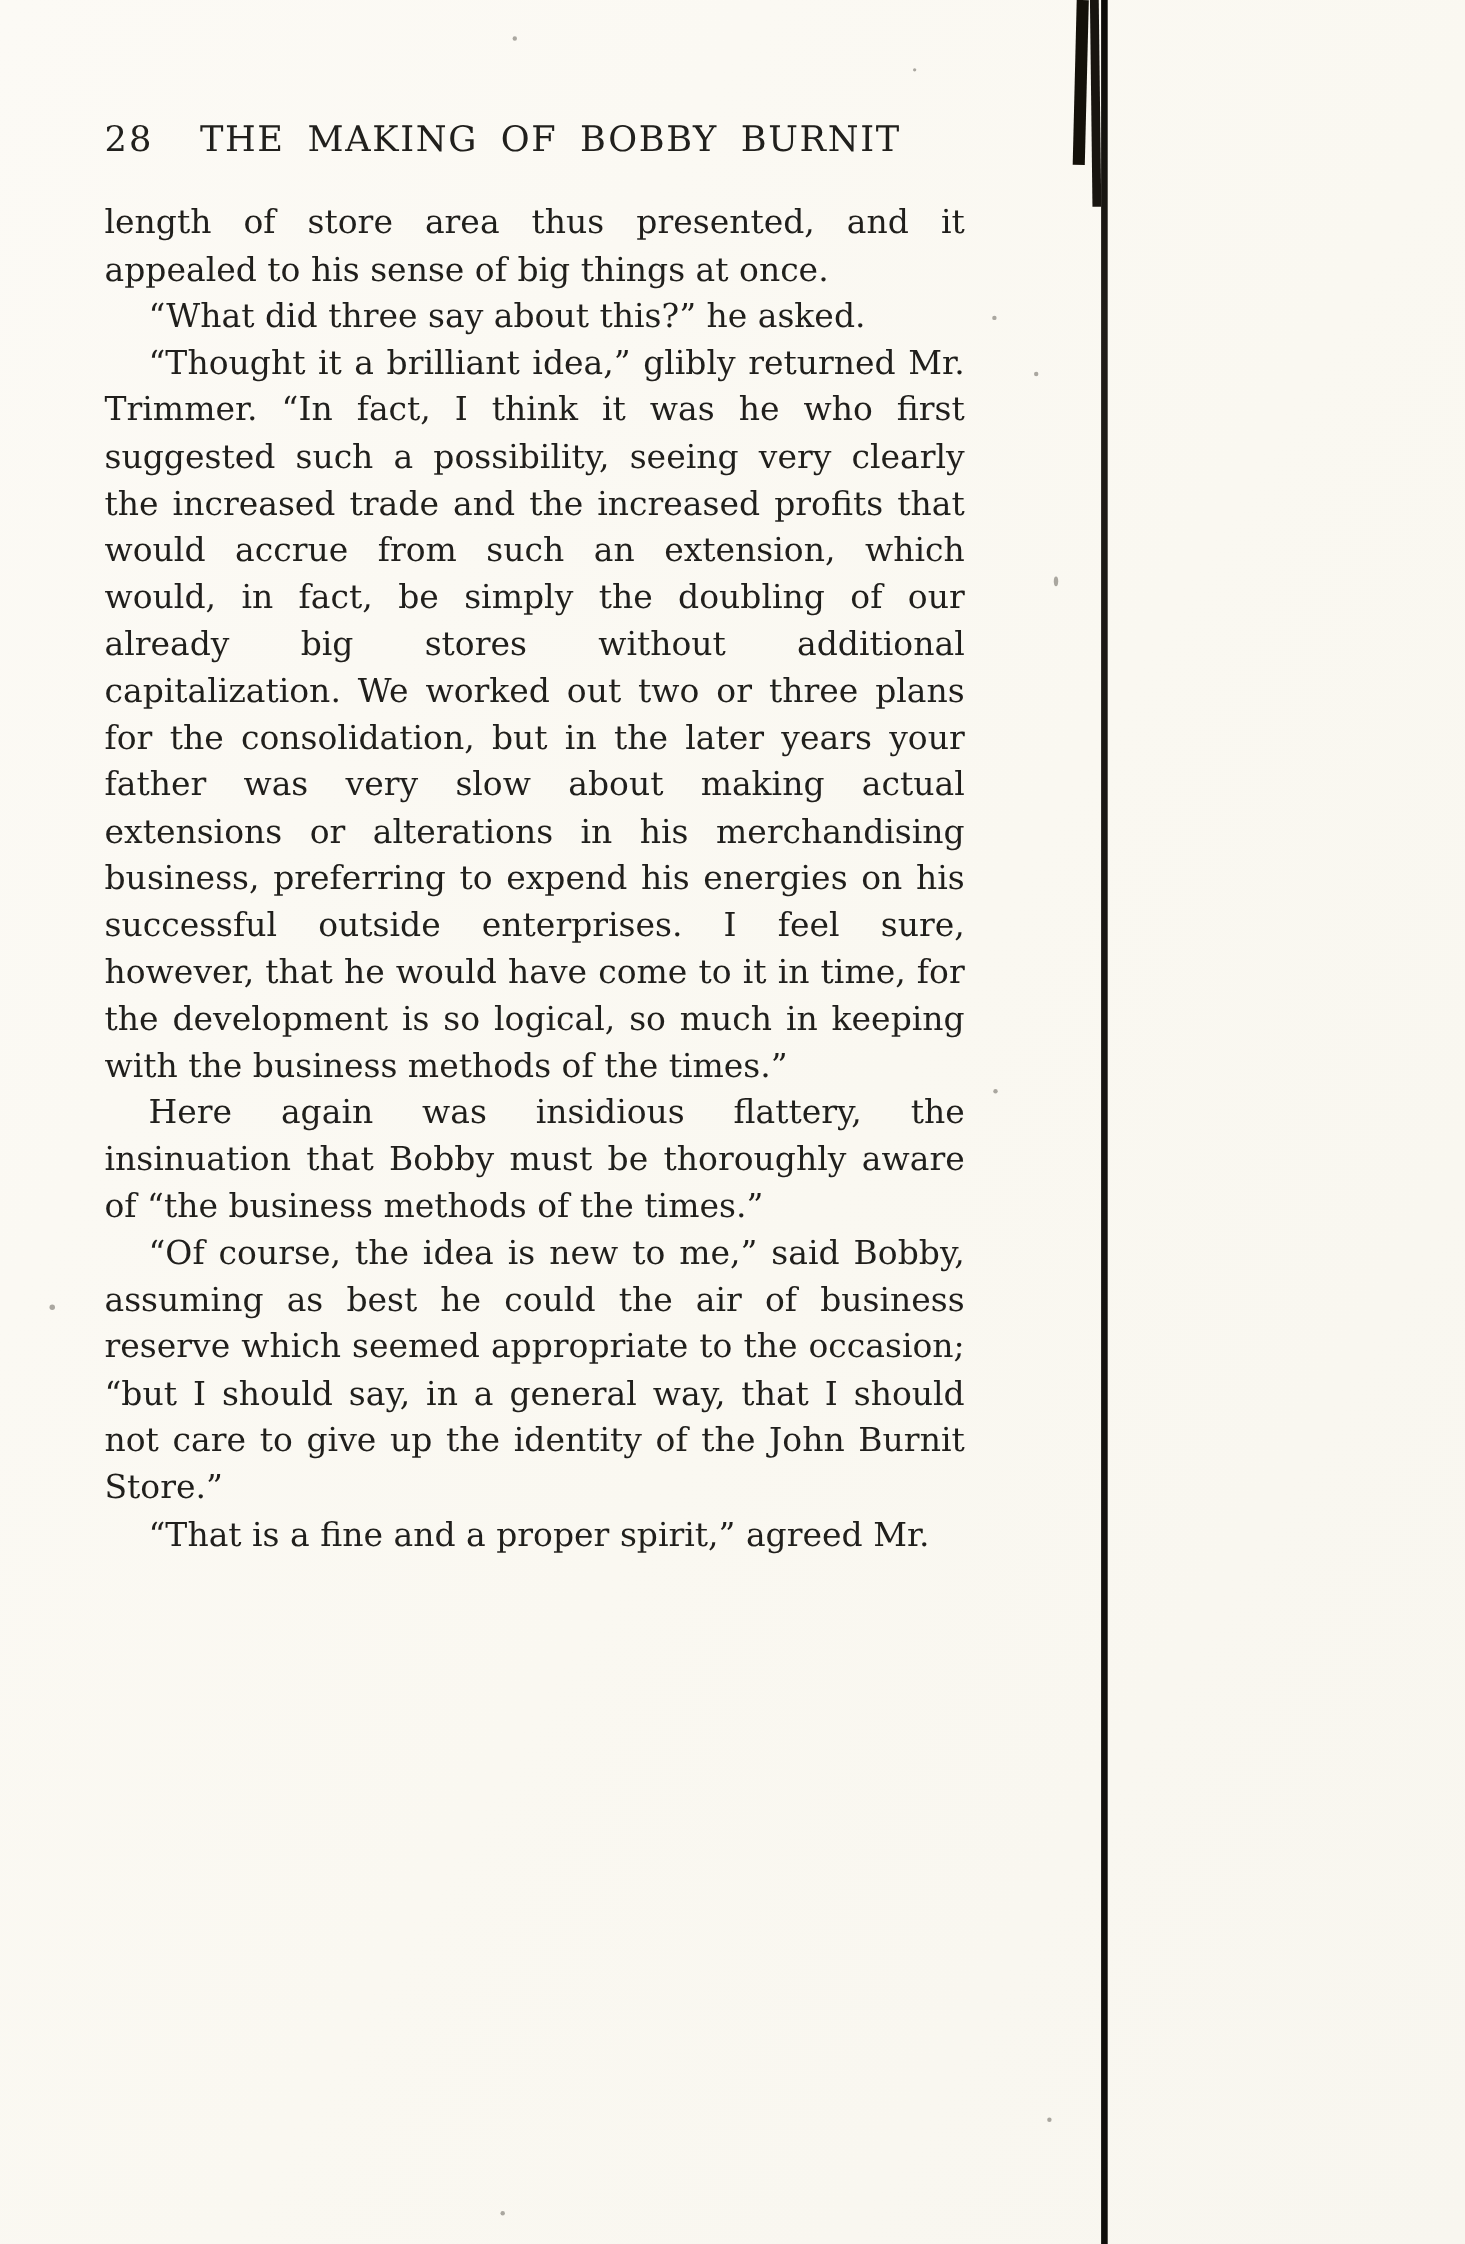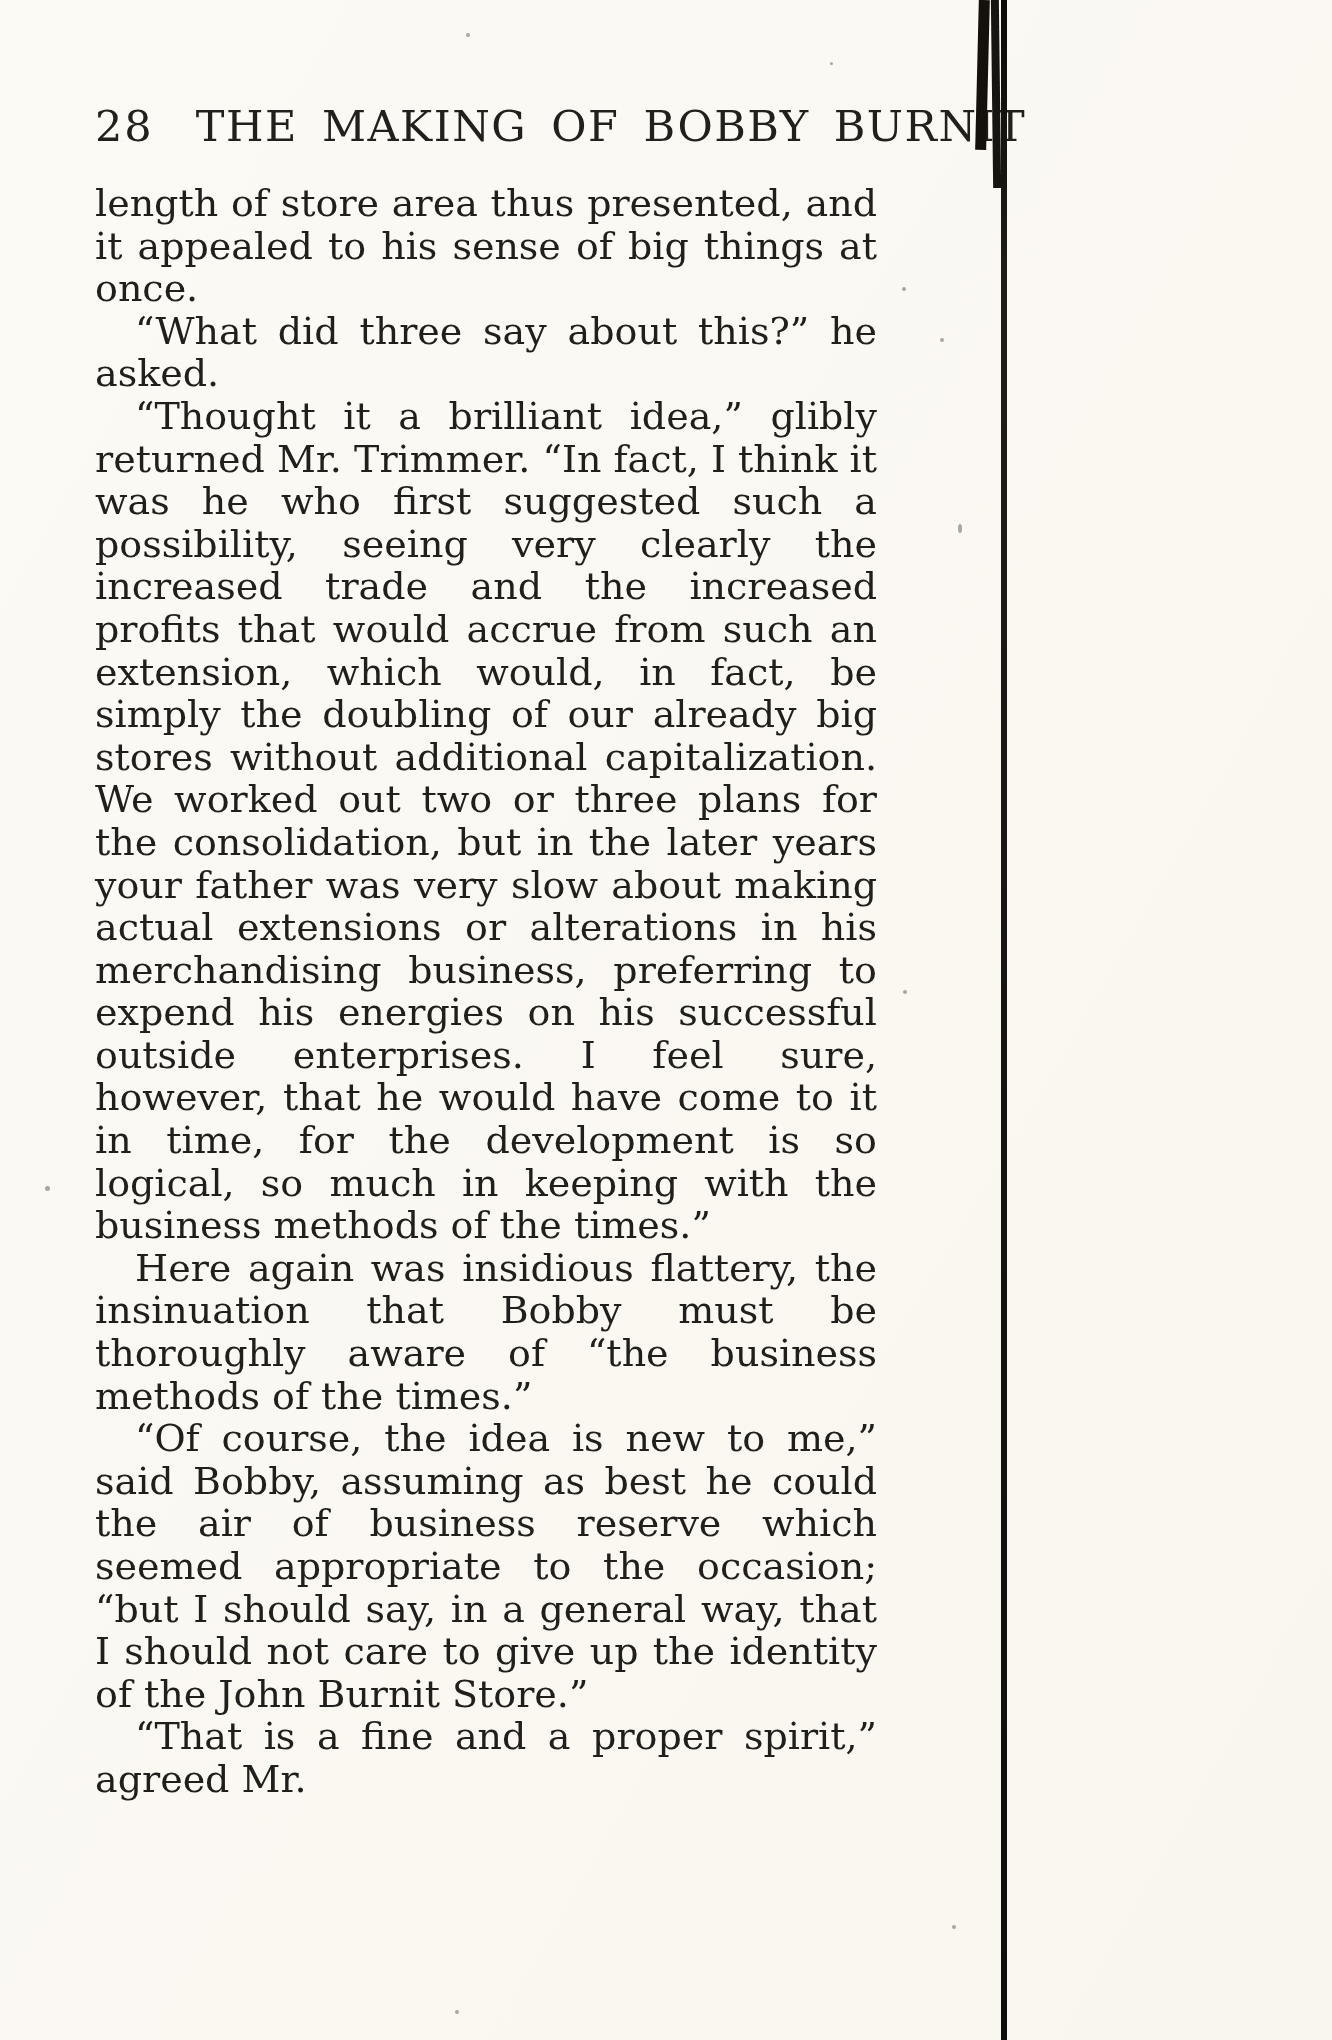--- a/index.html
+++ b/index.html
@@ -16,41 +16,41 @@
   .scan-page {
     position: absolute;
     inset: 0;
     background: linear-gradient(120deg, #fcfaf5 0%, #faf8f1 55%, #f8f6ef 100%);
   }
   .running-head {
     position: absolute;
     top: 103px;
     left: 95px;
     width: 800px;
-    font-size: 43px;
+    font-size: 32px;
     line-height: 46px;
     white-space: nowrap;
     color: #21201d;
   }
   .page-num {
     display: inline-block;
     letter-spacing: 2px;
   }
   .running-title {
     display: inline-block;
     margin-left: 42px;
     letter-spacing: 1.5px;
     word-spacing: 9px;
   }
   .text-block {
     position: absolute;
     top: 182px;
     left: 95px;
     width: 782px;
-    font-size: 38px;
+    font-size: 30px;
     line-height: 42.6px;
     text-align: justify;
     color: #201f1c;
   }
   .text-block p { margin: 0; }
   .text-block p.indent { text-indent: 40px; }
 
   
   .edge-line {
     position: absolute;

